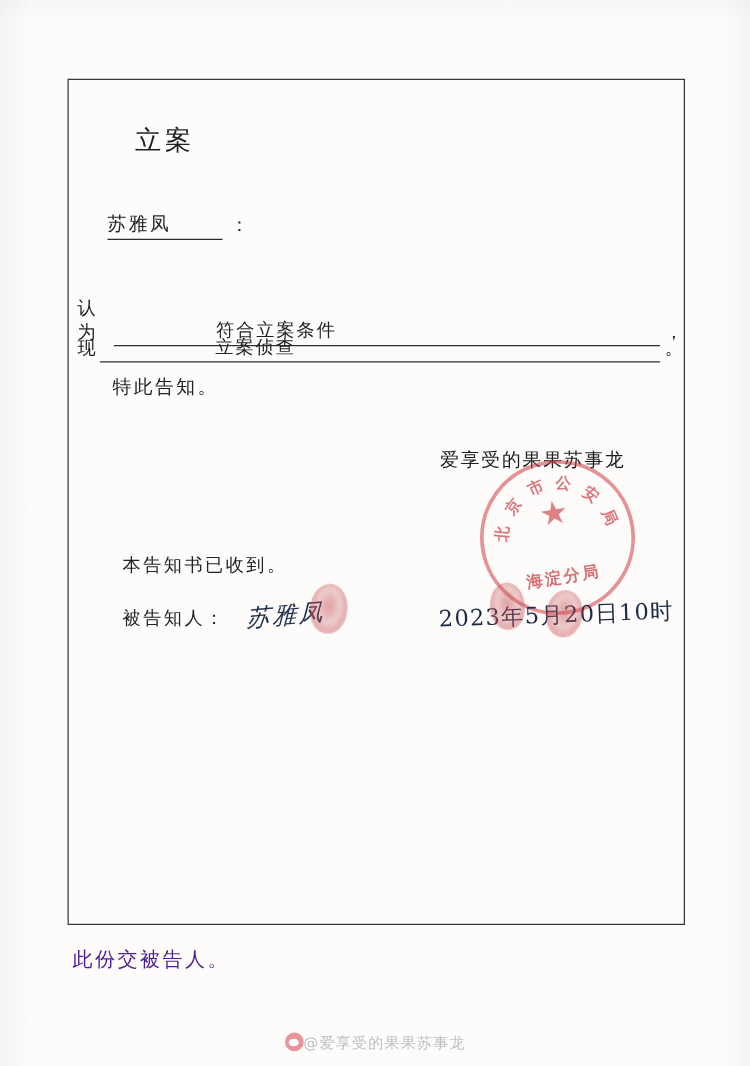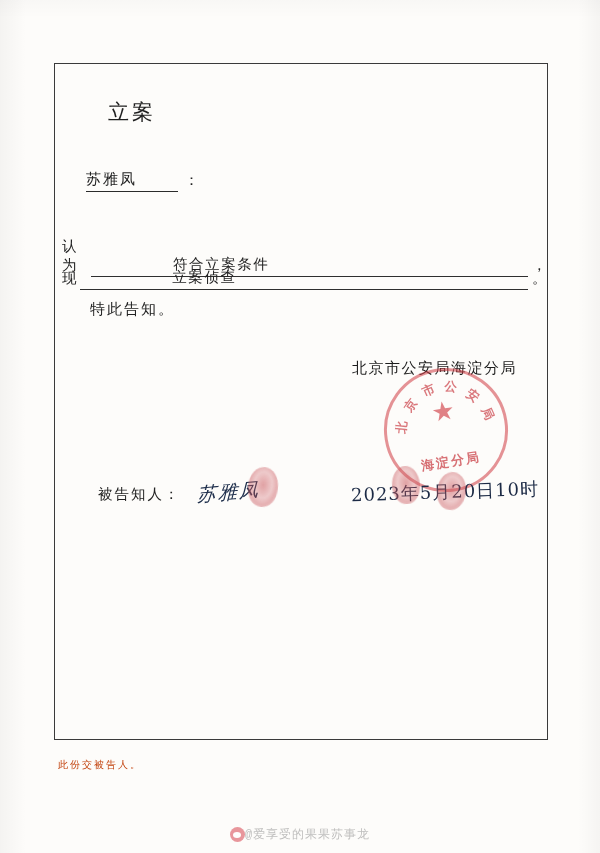--- a/index.html
+++ b/index.html
@@ -274,37 +274,36 @@
   }
   #fp1 { left: 248px; top: 467px; width: 30px; height: 40px; transform: rotate(6deg); }
   #fp2 { left: 392px; top: 466px; width: 28px; height: 38px; transform: rotate(-4deg); }
   #fp3 { left: 437px; top: 472px; width: 29px; height: 38px; transform: rotate(8deg); }
 
   
   #footer-note {
     position: absolute;
     left: 58px;
     top: 758px;
-    font-size: 10px;
-    letter-spacing: 2px;
-    color: #c2410c;
+    font-size: 16px;
+    letter-spacing: 2px;
+    color: #4c1d95;
   }
 
   
   #watermark {
     position: absolute;
     left: 0;
     right: 0;
     bottom: 10px;
     display: flex;
-    align-items: center;
+    align-items: flex-start;
     justify-content: center;
     gap: 0;
     opacity: 0.55;
-    font-family: Liberation Mono, monospace;
   }
   #weibo-icon {
     width: 15px;
     height: 15px;
     border-radius: 50%;
     background: #d8434f;
     position: relative;
     flex: 0 0 auto;
   }
   #weibo-icon::after {
@@ -348,36 +347,37 @@
 
   <div class="body-line" id="line-action">
     <span class="lead">现</span>
     <span class="fill">立案侦查</span>
     <span class="tail">。</span>
   </div>
 
   <div id="notice-line" class="doc-text">特此告知。</div>
 
   <div id="issuer">
-    <div>北京市公安局海淀分局</div>
+    <div>爱享受的果果苏事龙</div>
   </div>
 
   <div id="seal">
     <div id="seal-inner">
       <div id="seal-star">★</div>
       <div id="seal-bottom-text">海淀分局</div>
     <span class="seal-arc-char" style="left: 10.4993px; top: 40.612px; transform: rotate(-75deg);">北</span>
         <span class="seal-arc-char" style="left: 21.8873px; top: 20.8873px; transform: rotate(-45deg);">京</span>
         <span class="seal-arc-char" style="left: 41.612px; top: 9.49926px; transform: rotate(-15deg);">市</span>
         <span class="seal-arc-char" style="left: 64.388px; top: 9.49926px; transform: rotate(15deg);">公</span>
         <span class="seal-arc-char" style="left: 84.1127px; top: 20.8873px; transform: rotate(45deg);">安</span>
         <span class="seal-arc-char" style="left: 95.5007px; top: 40.612px; transform: rotate(75deg);">局</span>
       </div>
   </div>
 
+  <div id="receipt-note" class="doc-text">本告知书已收到。</div>
 
   <div id="receipt-row">
     <span>被告知人：</span>
     <span id="signature">苏雅凤</span>
     <span id="handdate">2023年5月20日10时</span>
   </div>
 
   <div class="fingerprint" id="fp1"></div>
   <div class="fingerprint" id="fp2"></div>
   <div class="fingerprint" id="fp3"></div>

